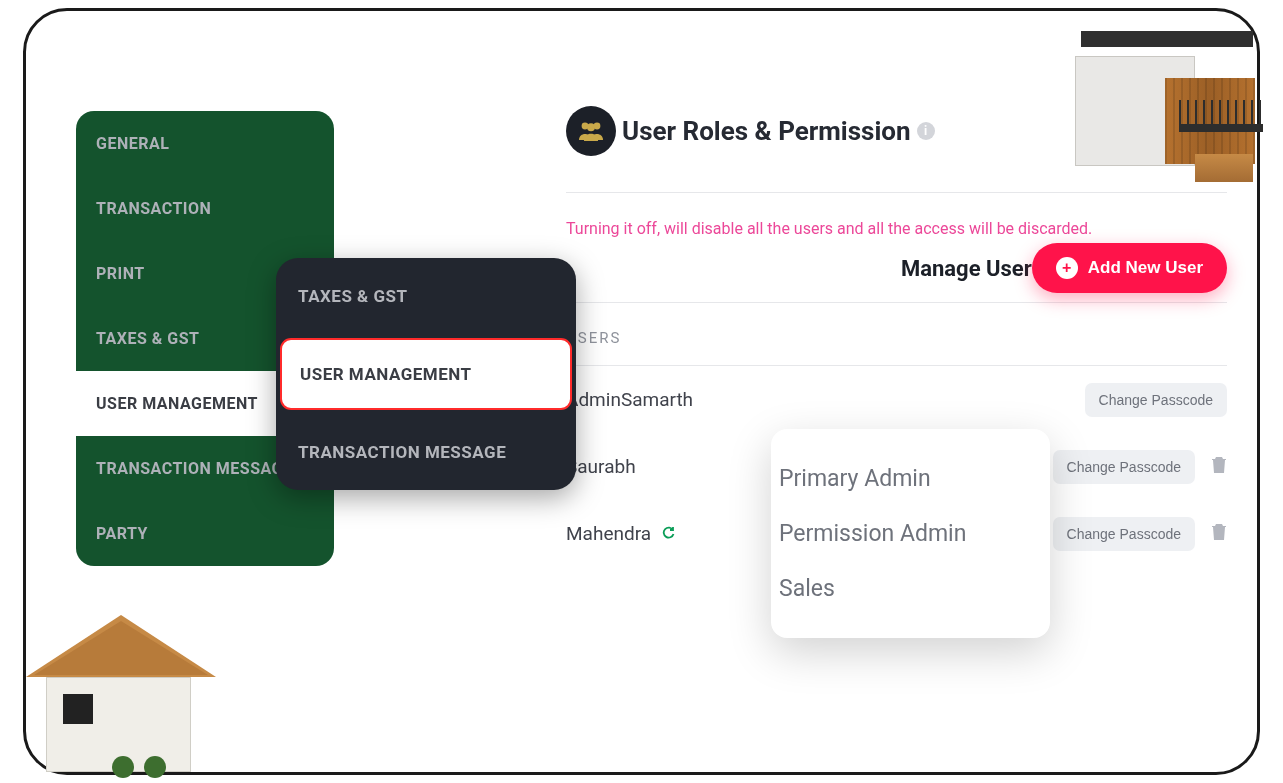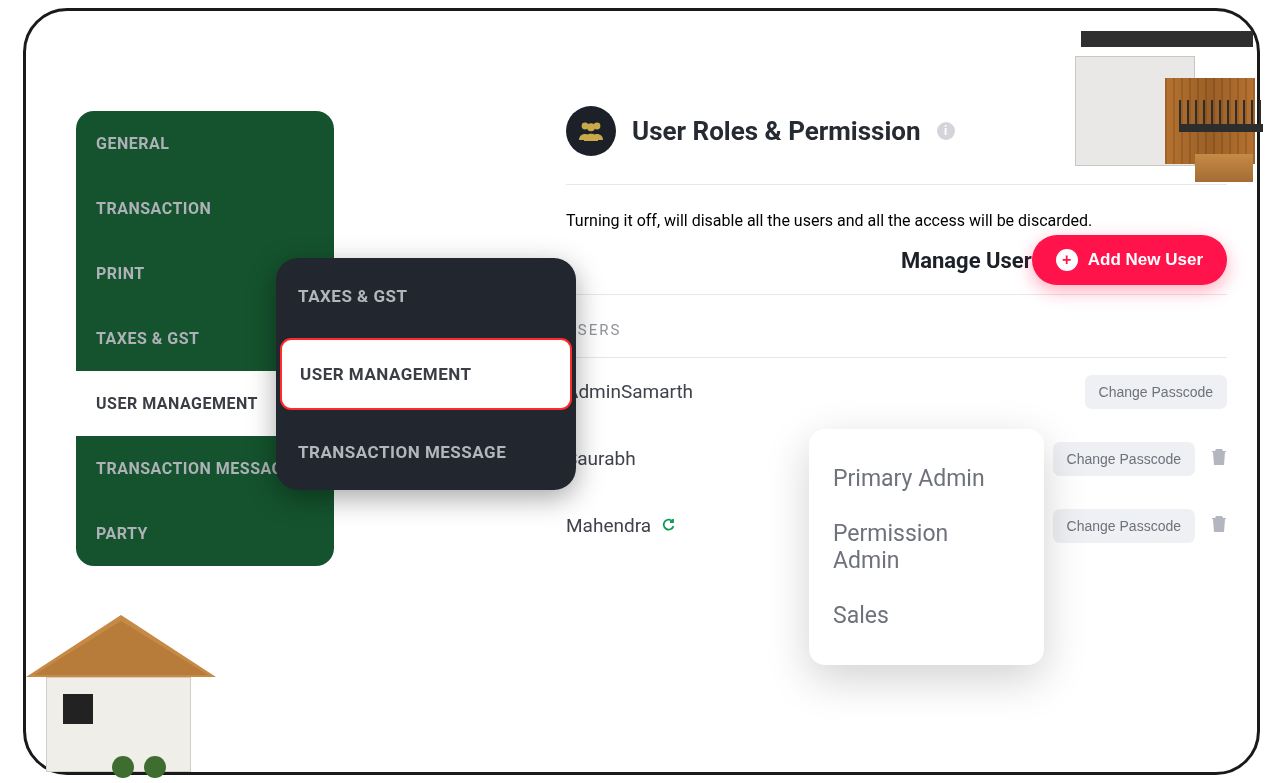--- a/index.html
+++ b/index.html
@@ -74,22 +74,22 @@
     .content {
       position: absolute;
       top: 95px;
       left: 540px;
       right: 30px;
       z-index: 1;
     }
     .section-header {
       display: flex;
       align-items: center;
-      gap: 16px;
-      padding-bottom: 28px;
+      gap: 6px;
+      padding-bottom: 36px;
       border-bottom: 1px solid #e6e7ea;
     }
     .icon-circle {
       width: 50px;
       height: 50px;
       border-radius: 50%;
       background: #1c2028;
       display: flex;
       align-items: center;
       justify-content: center;
@@ -105,21 +105,21 @@
       border-radius: 50%;
       background: #d3d5da;
       color: #fff;
       font-size: 12px;
       display: flex;
       align-items: center;
       justify-content: center;
       font-weight: 700;
     }
     .section-desc {
-      color: #000000;
+      color: #ec4899;
       font-size: 16px;
       padding: 26px 0 64px;
       border-bottom: 1px solid #e6e7ea;
     }
     .manage-user-row {
       display: flex;
       justify-content: flex-end;
       align-items: center;
       padding-top: 4px;
       margin-top: -64px;
@@ -177,27 +177,26 @@
       color: #40434c;
       display: flex;
       align-items: center;
       gap: 10px;
     }
     .sync-icon { color: #0a9d57; font-size: 15px; }
     .role-popup {
       position: absolute;
       top: 418px;
       left: 745px;
-      width: 235px;
+      width: 279px;
       background: #fff;
       border-radius: 16px;
       box-shadow: 0 14px 44px rgba(0,0,0,0.18);
-      padding: 22px 24px;
+      padding: 22px 8px;
       z-index: 5;
-      margin-left: 38px;
     }
     .role-popup .role-item {
       font-size: 23px;
       color: #6e727b;
       padding: 14px 0;
       cursor: pointer;
     }
     .actions {
       position: absolute;
       right: 0;

